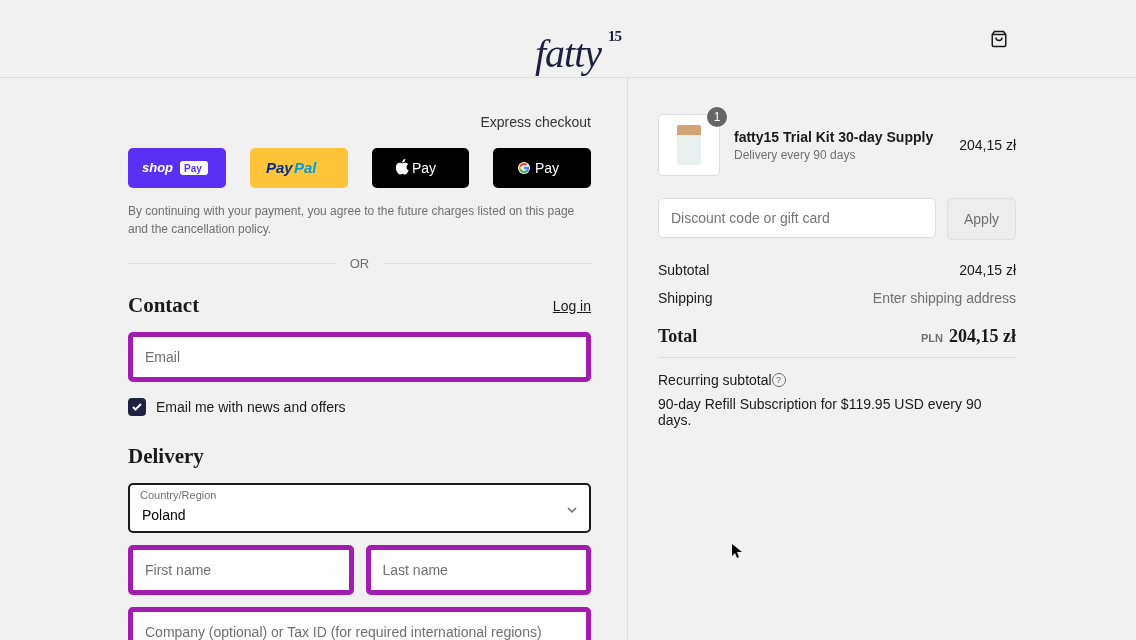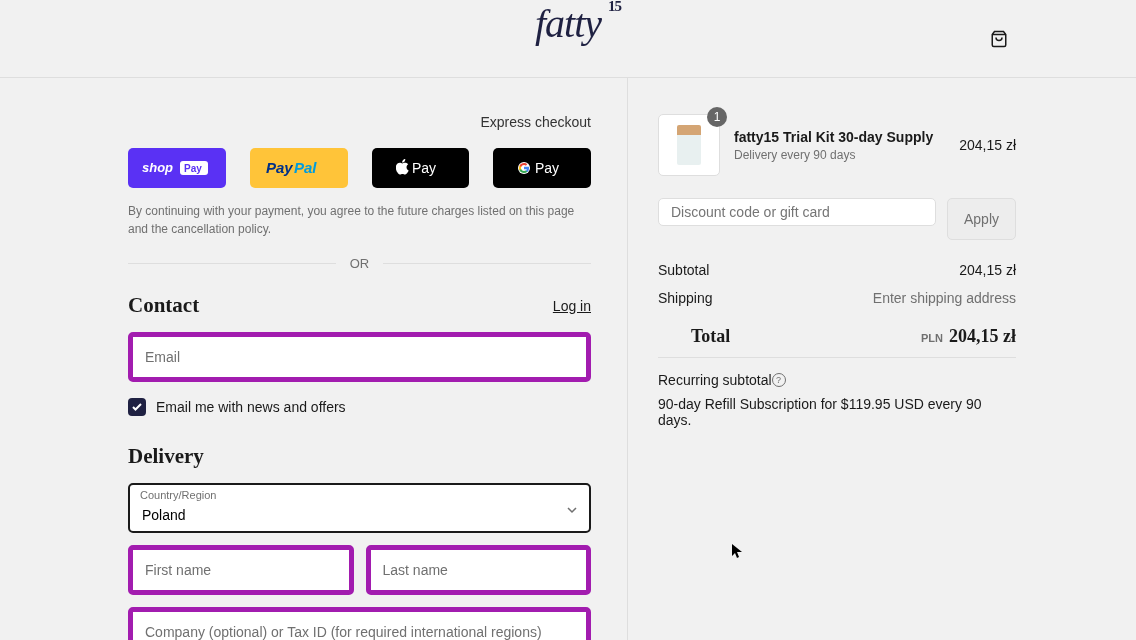--- a/index.html
+++ b/index.html
@@ -1,18 +1,18 @@
 <!DOCTYPE html>
 <html><head>
   <meta charset="utf-8">
   <style>
     * { box-sizing: border-box; margin: 0; padding: 0; }
     body { font-family: Georgia, 'Times New Roman', serif; background: #f1f1f1; color: #1a1a1a; width: 1136px; height: 640px; overflow: hidden; }
     
-    .header { height: 78px; background: #f1f1f1; border-bottom: 1px solid #dedede; display: flex; align-items: flex-start; justify-content: center; position: relative; }
+    .header { height: 78px; background: #f1f1f1; border-bottom: 1px solid #dedede; display: flex; align-items: flex-end; justify-content: center; position: relative; }
     .logo { font-family: Georgia, serif; font-size: 40px; font-style: italic; color: #1f2142; font-weight: 400; position: relative; letter-spacing: -1px; }
     .logo sup { font-size: 15px; font-style: normal; position: absolute; top: -2px; right: -20px; font-weight: 600; }
     .cart-icon { position: absolute; right: 128px; top: 30px; width: 18px; height: 18px; }
     
     .main { display: flex; height: 562px; }
     .left { width: 627px; padding: 36px 36px 0 128px; overflow: hidden; }
     .right { width: 509px; border-left: 1px solid #dedede; padding: 36px 120px 0 30px; }
     
     .express-title { text-align: right; font-size: 14px; font-family: -apple-system, sans-serif; color: #333; margin-bottom: 18px; }
     .express-buttons { display: flex; gap: 24px; margin-bottom: 14px; }
@@ -54,27 +54,27 @@
     .product-row { display: flex; align-items: center; gap: 14px; margin-bottom: 22px; }
     .product-img { width: 62px; height: 62px; border: 1px solid #dedede; border-radius: 5px; background: #fff; position: relative; display: flex; align-items: center; justify-content: center; }
     .prod-inner { width: 24px; height: 40px; background: linear-gradient(to bottom, #d4a574 0%, #d4a574 25%, #e8f0f0 25%, #e8f0f0 100%); border-radius: 2px; }
     .qty-badge { position: absolute; top: -8px; right: -8px; width: 20px; height: 20px; background: #666; color: #fff; border-radius: 50%; font-size: 12px; display: flex; align-items: center; justify-content: center; font-family: -apple-system, sans-serif; }
     .product-info { flex: 1; }
     .product-name { font-size: 14px; font-weight: 600; font-family: -apple-system, sans-serif; margin-bottom: 3px; }
     .product-sub { font-size: 12px; color: #707070; font-family: -apple-system, sans-serif; }
     .product-price { font-size: 14px; font-family: -apple-system, sans-serif; }
     
     .discount-row { display: flex; gap: 11px; margin-bottom: 22px; }
-    .discount-input { flex: 1; height: 28px; border: 1px solid #dedede; border-radius: 5px; padding: 0 12px; font-size: 14px; font-family: -apple-system, sans-serif; background: #fff; }
+    .discount-input { flex: 1; height: 40px; border: 1px solid #dedede; border-radius: 5px; padding: 0 12px; font-size: 14px; font-family: -apple-system, sans-serif; background: #fff; }
     .apply-btn { padding: 0 16px; height: 42px; background: #ededed; border: 1px solid #dedede; border-radius: 5px; font-size: 14px; font-family: -apple-system, sans-serif; color: #707070; cursor: pointer; }
     
     .summary-row { display: flex; justify-content: space-between; font-size: 14px; font-family: -apple-system, sans-serif; margin-bottom: 12px; }
     .summary-row.muted .value { color: #707070; }
     .total-row { display: flex; justify-content: space-between; align-items: baseline; padding-top: 8px; margin-bottom: 10px; }
-    .total-label { font-size: 18px; font-weight: 700; font-family: Georgia, serif; margin-left: 33px; }
+    .total-label { font-size: 18px; font-weight: 700; font-family: Georgia, serif; }
     .total-value { font-size: 18px; font-weight: 700; font-family: Georgia, serif; }
     .currency { font-size: 11px; color: #707070; font-family: -apple-system, sans-serif; margin-right: 6px; }
     
     .hr { border: none; border-top: 1px solid #dedede; margin-bottom: 14px; }
     
     .recurring-label { font-size: 14px; font-family: -apple-system, sans-serif; display: flex; align-items: center; margin-bottom: 8px; }
     .info-icon { width: 14px; height: 14px; border: 1px solid #707070; border-radius: 50%; display: inline-flex; align-items: center; justify-content: center; font-size: 9px; color: #707070; }
     .recurring-desc { font-size: 14px; font-family: -apple-system, sans-serif; }
     
     .cursor { position: absolute; left: 732px; top: 544px; width: 12px; height: 16px; pointer-events: none; z-index: 100; }

